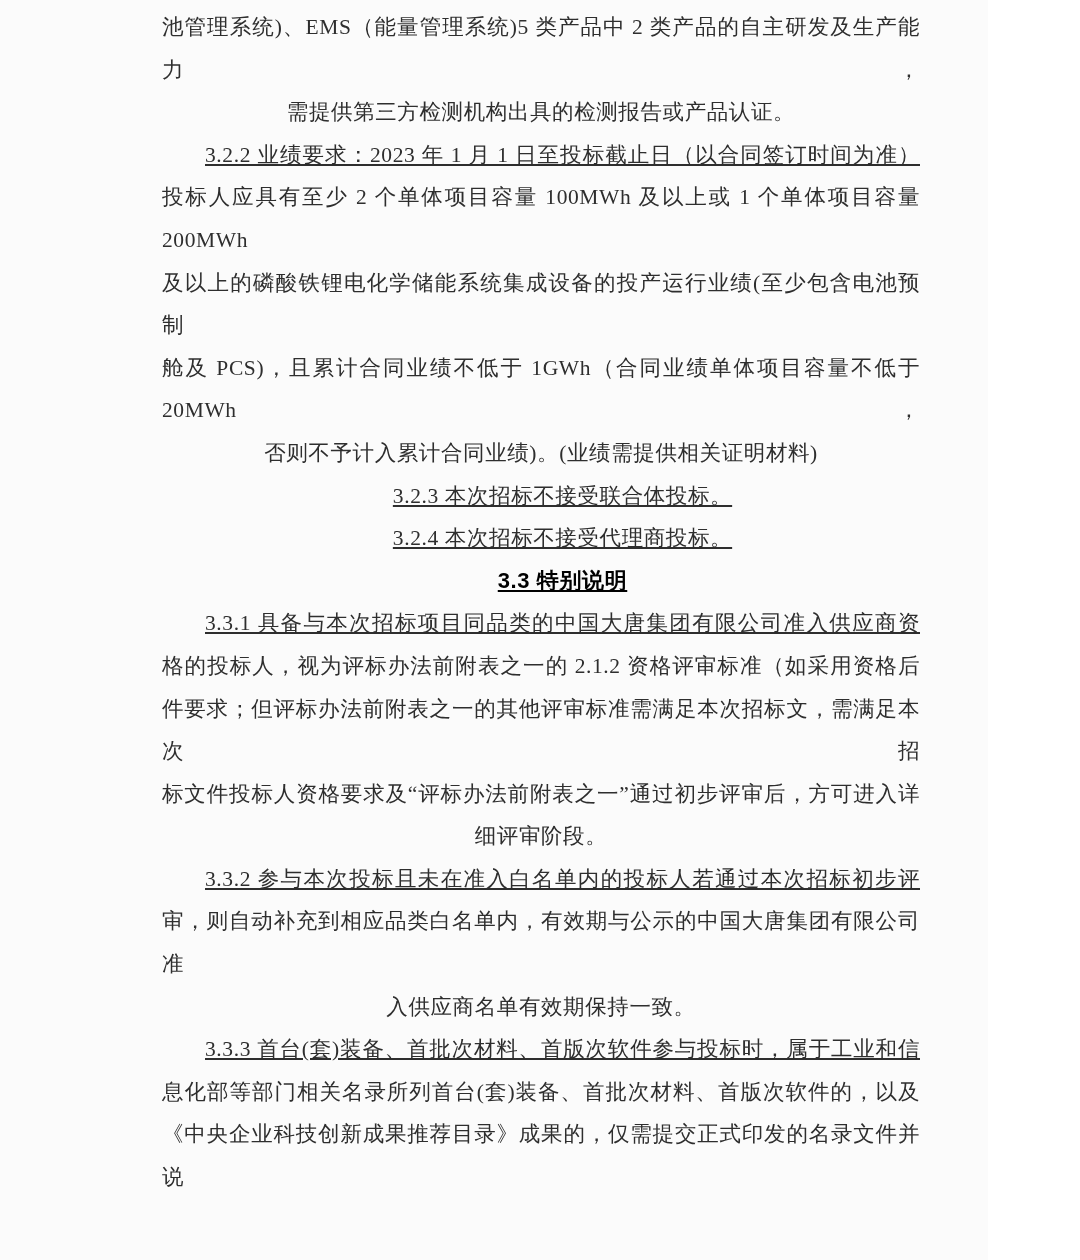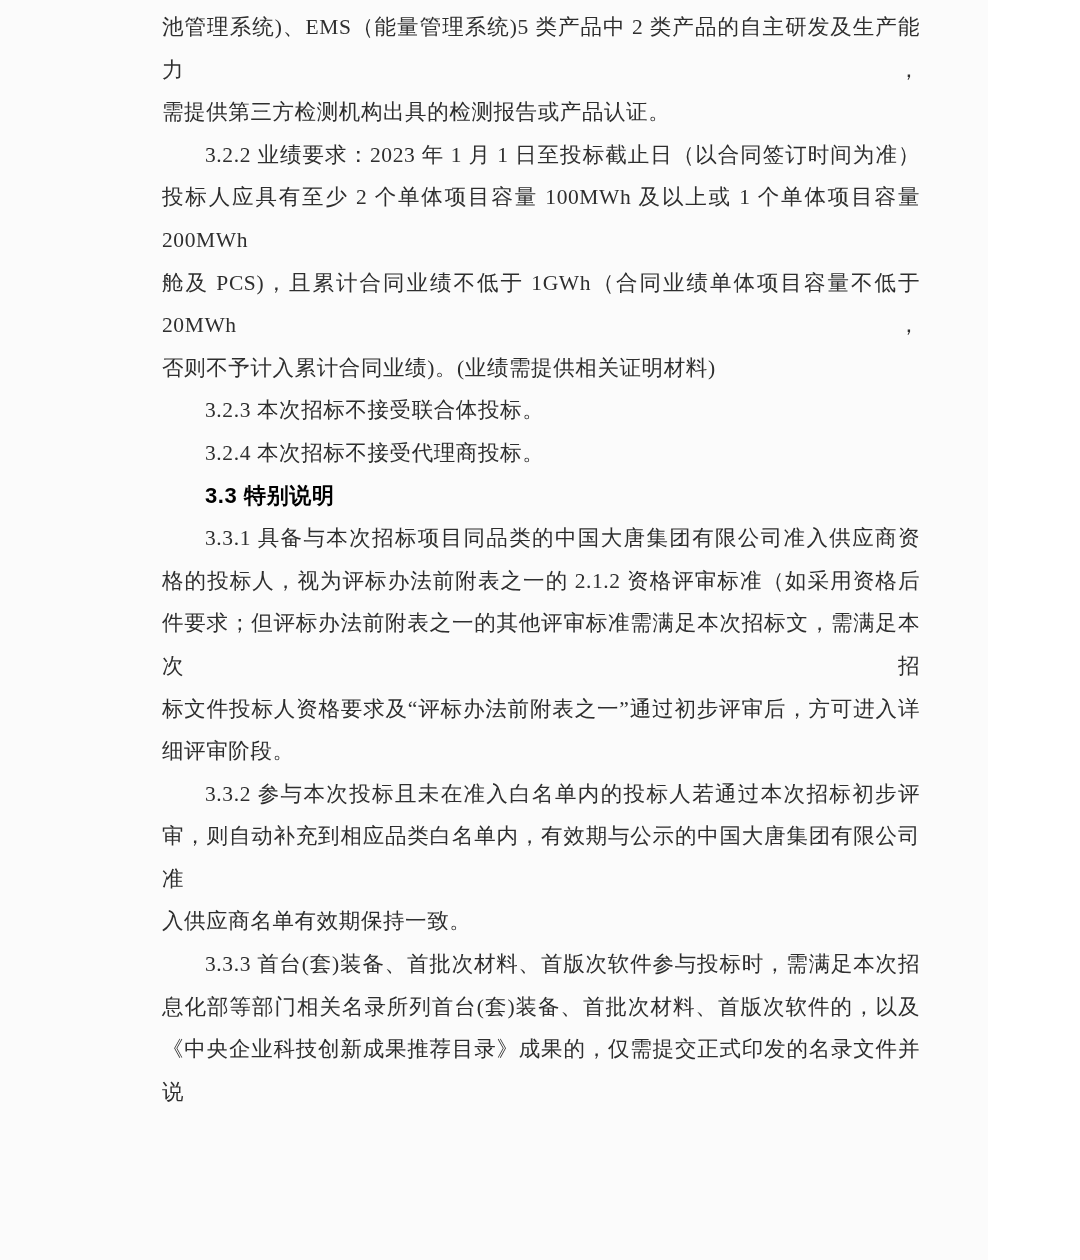--- a/index.html
+++ b/index.html
@@ -14,23 +14,23 @@
   .doc{
     position:absolute;
     left:162px;top:6px;
     width:758px;
   }
   .ln{
     font-size:21.5px;
     line-height:42.6px;
     letter-spacing:0.6px;
     white-space:normal;
-    text-align:left;
+    text-align:center;
   }
-  .ind{ text-indent:43px; }
+  .ind{ text-indent:43px;text-decoration:underline; }
   .jst{
     text-align:justify;
     text-align-last:justify;
     text-justify:inter-character;
   }
   .h2b{
     font-family:"Liberation Sans","DejaVu Sans",sans-serif;
     font-weight:bold;
     font-size:22px;
     color:#000000;
@@ -38,31 +38,32 @@
 </style>
 </head>
 <body>
 
 <div class="page">
   <div class="doc">
     <div class="ln jst">池管理系统)、EMS（能量管理系统)5 类产品中 2 类产品的自主研发及生产能力，</div>
     <div class="ln">需提供第三方检测机构出具的检测报告或产品认证。</div>
     <div class="ln ind jst">3.2.2 业绩要求：2023 年 1 月 1 日至投标截止日（以合同签订时间为准）</div>
     <div class="ln jst">投标人应具有至少 2 个单体项目容量 100MWh 及以上或 1 个单体项目容量 200MWh</div>
+    <div class="ln jst">及以上的磷酸铁锂电化学储能系统集成设备的投产运行业绩(至少包含电池预制</div>
     <div class="ln jst">舱及 PCS)，且累计合同业绩不低于 1GWh（合同业绩单体项目容量不低于 20MWh，</div>
     <div class="ln">否则不予计入累计合同业绩)。(业绩需提供相关证明材料)</div>
     <div class="ln ind">3.2.3 本次招标不接受联合体投标。</div>
     <div class="ln ind">3.2.4 本次招标不接受代理商投标。</div>
     <div class="ln ind h2b">3.3 特别说明</div>
     <div class="ln ind jst">3.3.1 具备与本次招标项目同品类的中国大唐集团有限公司准入供应商资</div>
     <div class="ln jst">格的投标人，视为评标办法前附表之一的 2.1.2 资格评审标准（如采用资格后</div>
     <div class="ln jst">件要求；但评标办法前附表之一的其他评审标准需满足本次招标文，需满足本次招</div>
     <div class="ln jst">标文件投标人资格要求及“评标办法前附表之一”通过初步评审后，方可进入详</div>
     <div class="ln">细评审阶段。</div>
     <div class="ln ind jst">3.3.2 参与本次投标且未在准入白名单内的投标人若通过本次招标初步评</div>
     <div class="ln jst">审，则自动补充到相应品类白名单内，有效期与公示的中国大唐集团有限公司准</div>
     <div class="ln">入供应商名单有效期保持一致。</div>
-    <div class="ln ind jst">3.3.3 首台(套)装备、首批次材料、首版次软件参与投标时，需满足本次招</div>
+    <div class="ln ind jst">3.3.3 首台(套)装备、首批次材料、首版次软件参与投标时，属于工业和信</div>
     <div class="ln jst">息化部等部门相关名录所列首台(套)装备、首批次材料、首版次软件的，以及</div>
     <div class="ln jst">《中央企业科技创新成果推荐目录》成果的，仅需提交正式印发的名录文件并说</div>
 
   </div>
 </div>
 
 </body></html>

